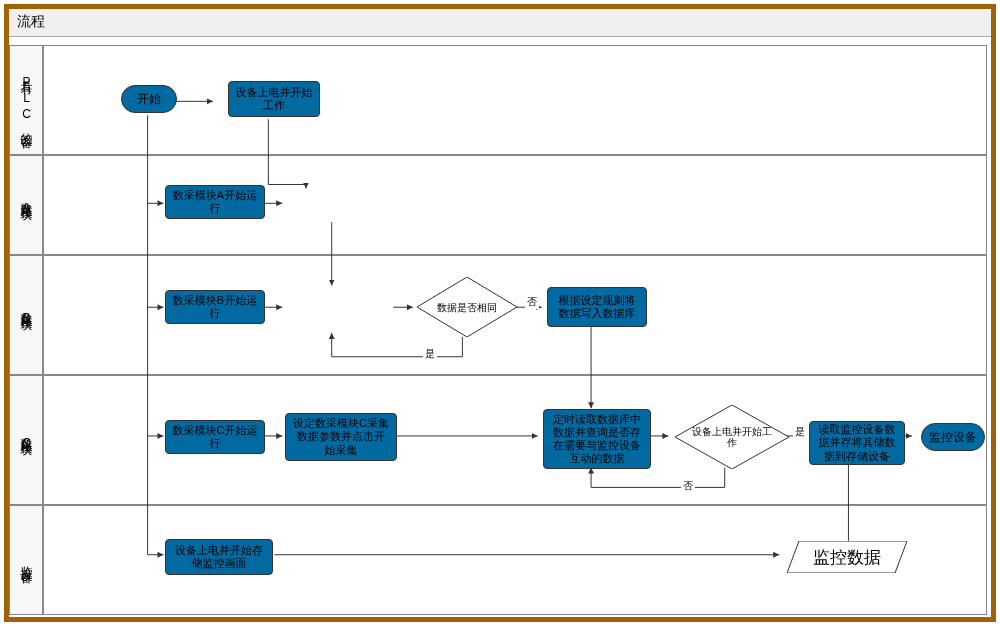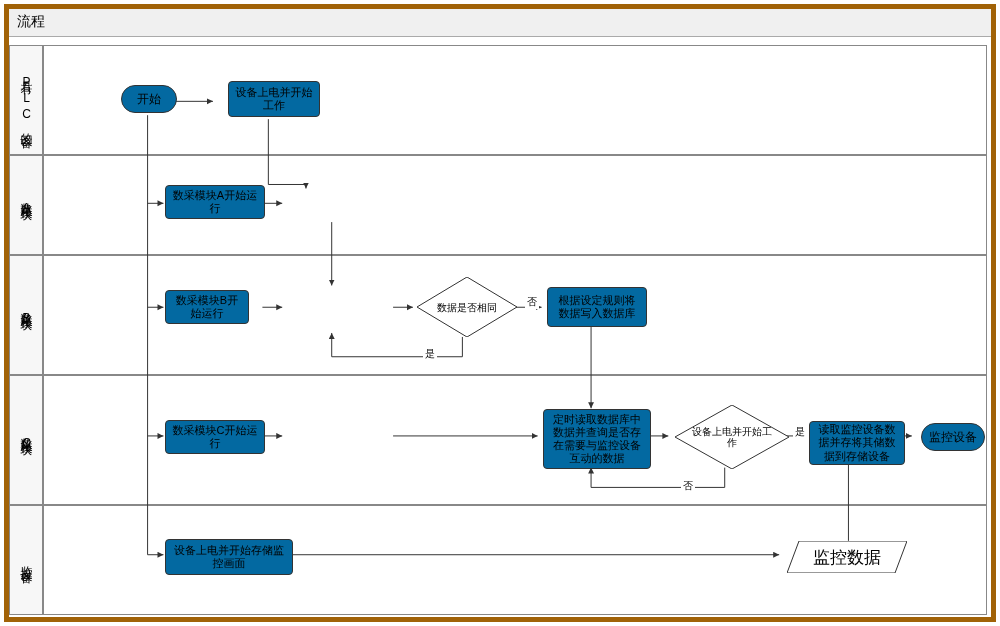--- a/index.html
+++ b/index.html
@@ -184,43 +184,44 @@
       <line x1="268" y1="520" x2="778" y2="520" stroke="#333" marker-end="url(#arrow)"></line>
 
       <line x1="848" y1="506" x2="848" y2="422" stroke="#333" marker-end="url(#arrow)"></line>
     </svg>
 
     <div class="node terminator" style="left:112px; top:48px; width:56px;">开始</div>
     <div class="node" style="left:206px; top:44px; width:92px; height:36px;margin-left:13px;">设备上电并开始工作</div>
 
     <div class="node" style="left:156px; top:148px; width:100px; height:34px;">数采模块A开始运行</div>
 
-    <div class="node" style="left:156px; top:253px; width:84px; height:34px;">数采模块B开始运行</div>
+    <div class="node" style="left:156px; top:253px; width:100px; height:34px;">数采模块B开始运行</div>
 
     <div class="diamond" style="left:408px; top:240px;">
       <svg width="100" height="60">
           <polygon points="50,0 100,30 50,60 0,30" fill="#fff" stroke="#333"></polygon>
         </svg>
       <div class="label" style="left:10px; top:10px; width:80px; height:40px;">数据是否相同</div>
     </div>
     <div class="node" style="left:538px; top:250px; width:100px; height:40px;">根据设定规则将数据写入数据库</div>
 
     <div class="node" style="left:156px; top:383px; width:100px; height:34px;">数采模块C开始运行</div>
+    <div class="node" style="left:276px; top:376px; width:112px; height:48px;">设定数采模块C采集数据参数并点击开始采集</div>
     <div class="node" style="left:534px; top:372px; width:108px; height:60px;">定时读取数据库中数据并查询是否存在需要与监控设备互动的数据</div>
 
     <div class="diamond" style="left:666px; top:368px;">
       <svg width="114" height="64">
           <polygon points="57,0 114,32 57,64 0,32" fill="#fff" stroke="#333"></polygon>
         </svg>
       <div class="label" style="left:14px; top:14px; width:86px; height:36px;">设备上电并开始工作</div>
     </div>
     <div class="node" style="left:800px; top:378px; width:96px; height:44px;margin-top:6px;">读取监控设备数据并存将其储数据到存储设备</div>
     <div class="node terminator" style="left:912px; top:386px; width:64px;">监控设备</div>
 
-    <div class="node" style="left:156px; top:502px; width:128px; height:36px;">设备上电并开始存储监控画面</div>
+    <div class="node" style="left:156px; top:502px; width:108px; height:36px;">设备上电并开始存储监控画面</div>
 
     <div class="para" style="left:778px; top:504px;">
       <svg width="120" height="32">
           <polygon points="12,0 120,0 108,32 0,32" fill="#fff" stroke="#333"></polygon>
         </svg>
       <div class="label" style="left:12px; top:0; width:96px; height:32px;">监控数据</div>
     </div>
 
     <div class="edge-label" style="left:516px; top:258px;">否</div>
     <div class="edge-label" style="left:414px; top:310px;">是</div>

